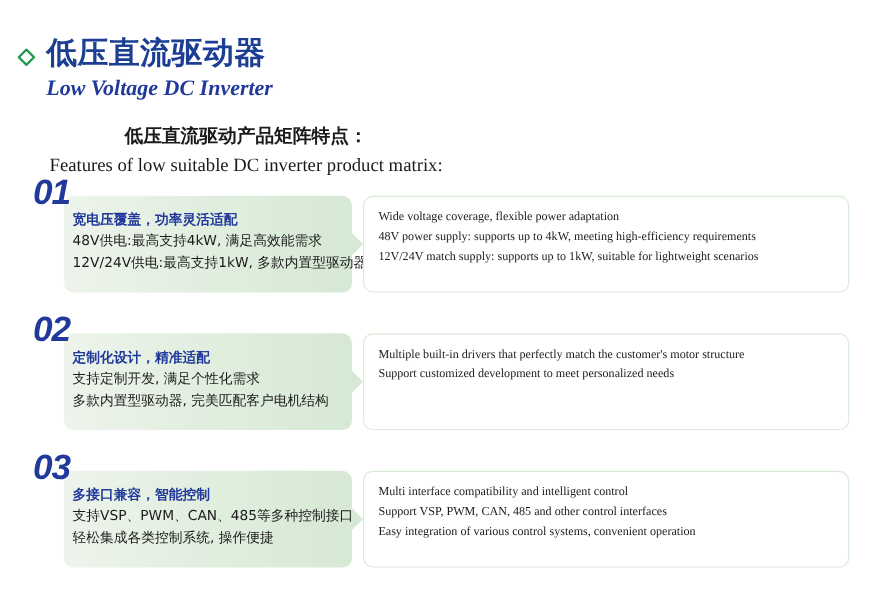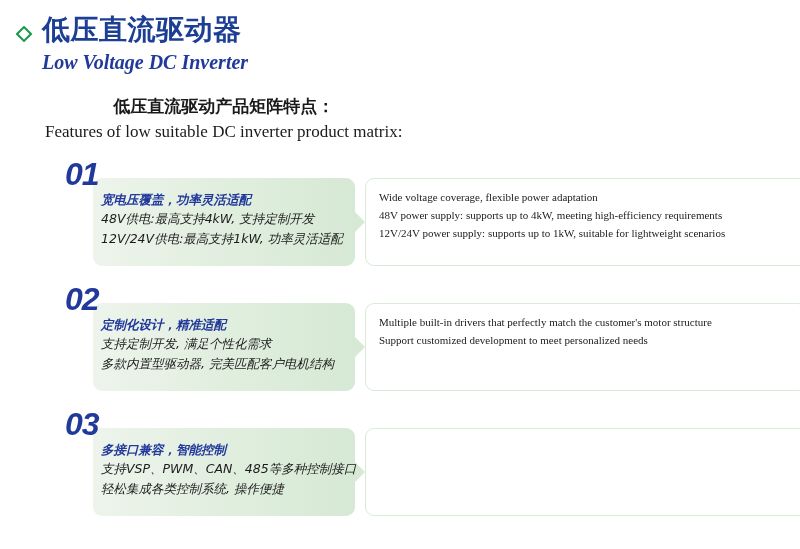--- a/index.html
+++ b/index.html
@@ -12,21 +12,21 @@
     background: #ffffff;
     font-family: "Liberation Sans", "DejaVu Sans", sans-serif;
     overflow: hidden;
     position: relative;
   }
 
   
   #header {
     position: absolute;
     left: 0;
-    top: 0;
+    top: 18px;
     width: 740px;
   }
   #title-row {
     display: flex;
     align-items: flex-start;
     padding: 14px 0 0 16px;
   }
   .ring-icon {
     width: 16px;
     height: 16px;
@@ -80,21 +80,20 @@
     margin-top: 1px;
     white-space: nowrap;
   }
 
   
   #features {
     position: absolute;
     left: 0;
     top: 158px;
     width: 690px;
-    margin-left: 35px;
   }
   .feature-row {
     position: relative;
     height: 115px;
     margin-bottom: 10px;
   }
   .feature-number {
     position: absolute;
     left: 30px;
     top: 0px;
@@ -128,21 +127,20 @@
     border-bottom: 11px solid transparent;
     border-left: 11px solid #d6e9d4;
     z-index: 1;
   }
   .green-text {
     position: absolute;
     left: 66px;
     top: 32px;
     width: 250px;
     z-index: 2;
-    font-style: italic;
   }
   .cn-head {
     font-family: "DejaVu Sans", "Liberation Sans", sans-serif;
     font-size: 12.5px;
     font-weight: bold;
     color: #21399b;
     line-height: 1.55;
     white-space: nowrap;
   }
   .cn-line {
@@ -204,28 +202,28 @@
 </div>
 
 <div id="features">
 
   <div class="feature-row">
     <div class="feature-number">01</div>
     <div class="green-panel"></div>
     <div class="green-arrow"></div>
     <div class="green-text">
       <div class="cn-head">宽电压覆盖，功率灵活适配</div>
-      <div class="cn-line">48V供电:最高支持4kW, 支持定制开发</div>
-      <div class="cn-line">12V/24V供电:最高支持1kW, 功率灵活适配</div>
+      <div class="cn-line">48V供电:最高支持4kW, 满足高效能需求</div>
+      <div class="cn-line">12V/24V供电:最高支持1kW, 多款内置型驱动器</div>
     </div>
     <div class="white-panel"></div>
     <div class="en-text">
       <div class="en-line">Wide voltage coverage, flexible power adaptation</div>
       <div class="en-line">48V power supply: supports up to 4kW, meeting high-efficiency requirements</div>
-      <div class="en-line">12V/24V power supply: supports up to 1kW, suitable for lightweight scenarios</div>
+      <div class="en-line">12V/24V match supply: supports up to 1kW, suitable for lightweight scenarios</div>
     </div>
   </div>
 
   <div class="feature-row">
     <div class="feature-number">02</div>
     <div class="green-panel"></div>
     <div class="green-arrow"></div>
     <div class="green-text">
       <div class="cn-head">定制化设计，精准适配</div>
       <div class="cn-line">支持定制开发, 满足个性化需求</div>
@@ -241,15 +239,20 @@
   <div class="feature-row">
     <div class="feature-number">03</div>
     <div class="green-panel"></div>
     <div class="green-arrow"></div>
     <div class="green-text">
       <div class="cn-head">多接口兼容，智能控制</div>
       <div class="cn-line">支持VSP、PWM、CAN、485等多种控制接口</div>
       <div class="cn-line">轻松集成各类控制系统, 操作便捷</div>
     </div>
     <div class="white-panel"></div>
+    <div class="en-text">
+      <div class="en-line">Multi interface compatibility and intelligent control</div>
+      <div class="en-line">Support VSP,  PWM, CAN, 485 and other control interfaces</div>
+      <div class="en-line">Easy integration of various control systems, convenient operation</div>
+    </div>
   </div>
 
 </div>
 
 </body></html>

